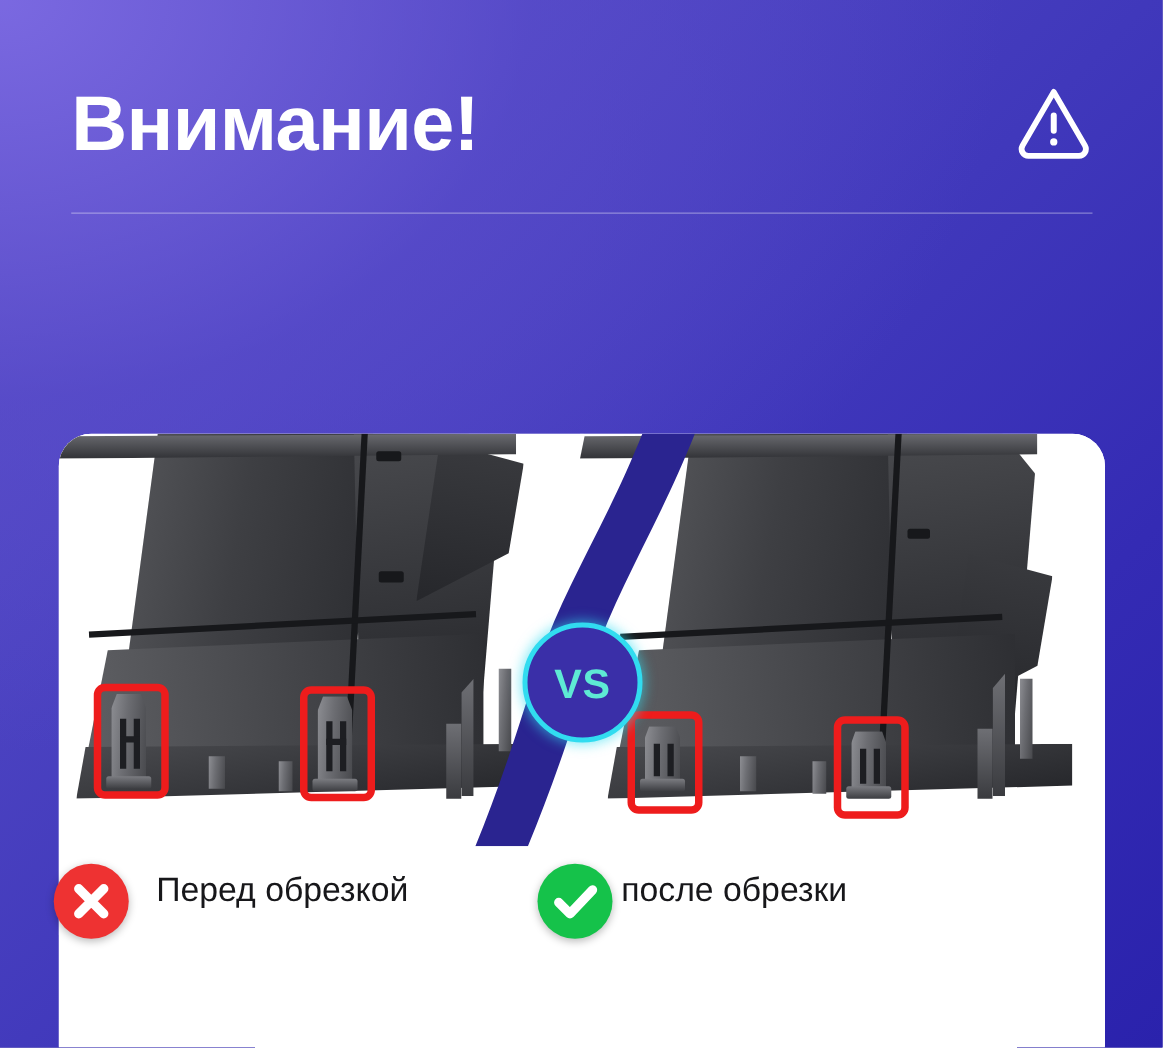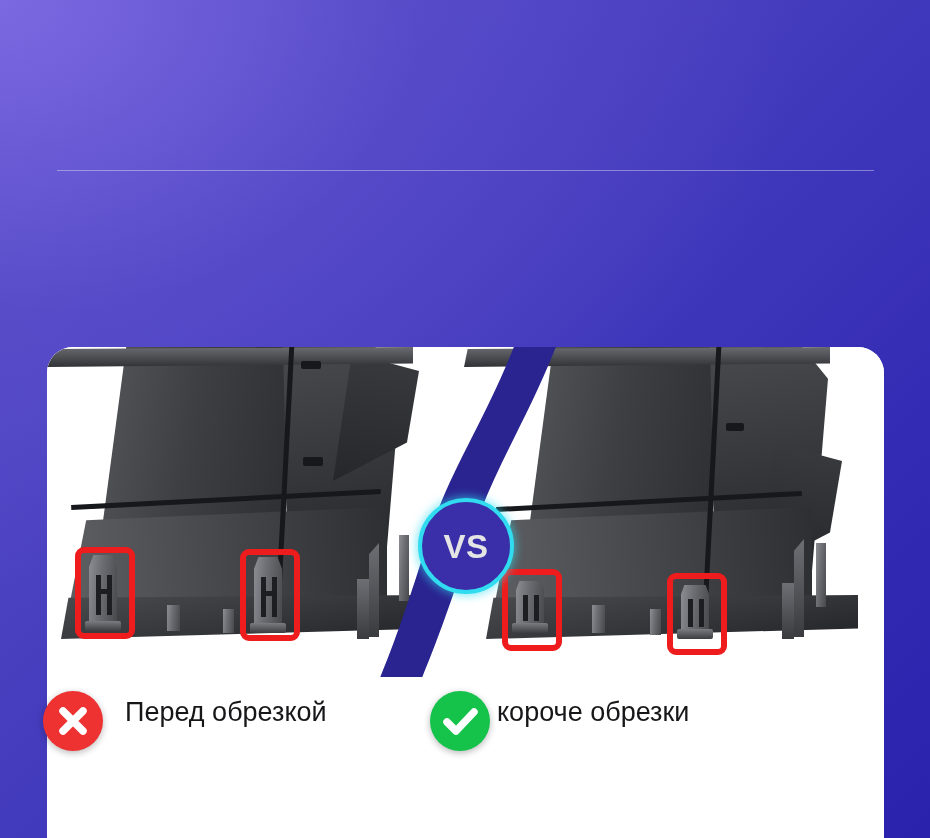--- a/index.html
+++ b/index.html
@@ -190,21 +190,21 @@
     border-radius: 50%;
     background: #3a2fa8;
     border: 4px solid #31dcf0;
     box-shadow: 0 0 9px 2px rgba(49,220,240,0.55);
     display: flex;
     align-items: center;
     justify-content: center;
     z-index: 6;
   }
   .vs-badge span {
-    color: #e5e5e5;
+    color: #5eead4;
     font-size: 33px;
     font-weight: bold;
     letter-spacing: 0.5px;
     line-height: 1;
   }
 
   
   .labels {
     position: absolute;
     left: 0;
@@ -236,20 +236,30 @@
   }
   .badge-x     { left: 43px;  top: 691px; background: #ee3232; }
   .badge-check { left: 430px; top: 691px; background: #15c24a; }
   .badge-circle svg { display: block; width: 60px; height: 60px; }
 </style>
 </head>
 <body>
 
 <div class="page">
 
+  <div class="header">
+    <h1 class="title">Внимание!</h1>
+    <span class="warn-icon">
+      <svg viewBox="0 0 62 62" xmlns="http://www.w3.org/2000/svg">
+        <path d="M31 7.5 L56 50.5 a5.5 5.5 0 0 1 -4.8 8.2 H10.8 A5.5 5.5 0 0 1 6 50.5 Z" fill="none" stroke="#ffffff" stroke-width="4.6" stroke-linejoin="round"></path>
+        <rect x="28.6" y="24" width="4.8" height="17" rx="2.4" fill="#ffffff"></rect>
+        <circle cx="31" cy="47.5" r="2.9" fill="#ffffff"></circle>
+      </svg>
+    </span>
+  </div>
 
   <div class="divider"></div>
 
 
   <div class="card">
 
     <div class="photos">
 
       <div class="photo photo-left">
         <div class="part">
@@ -322,21 +332,21 @@
         </div>
       </div>
 
       <svg class="split" viewBox="0 0 837 330" preserveAspectRatio="none">
         <path d="M470 -8 C 440 70, 405 120, 385 180 C 365 245, 350 290, 330 338 L 372 338 C 392 290, 408 245, 428 180 C 448 120, 482 70, 512 -8 Z" fill="#2a2490"></path>
       </svg>
     </div>
 
     <div class="labels">
       <div class="label-text label-before">Перед обрезкой</div>
-      <div class="label-text label-after">короче обрезки</div>
+      <div class="label-text label-after">после обрезки</div>
     </div>
   </div>
 
   <div class="vs-badge">
     <span>VS</span>
   </div>
 
   <div class="badge-circle badge-x">
     <svg viewBox="0 0 60 60" xmlns="http://www.w3.org/2000/svg">
       <path d="M20 20 L40 40 M40 20 L20 40" stroke="#ffffff" stroke-width="7.5" stroke-linecap="round"></path>

